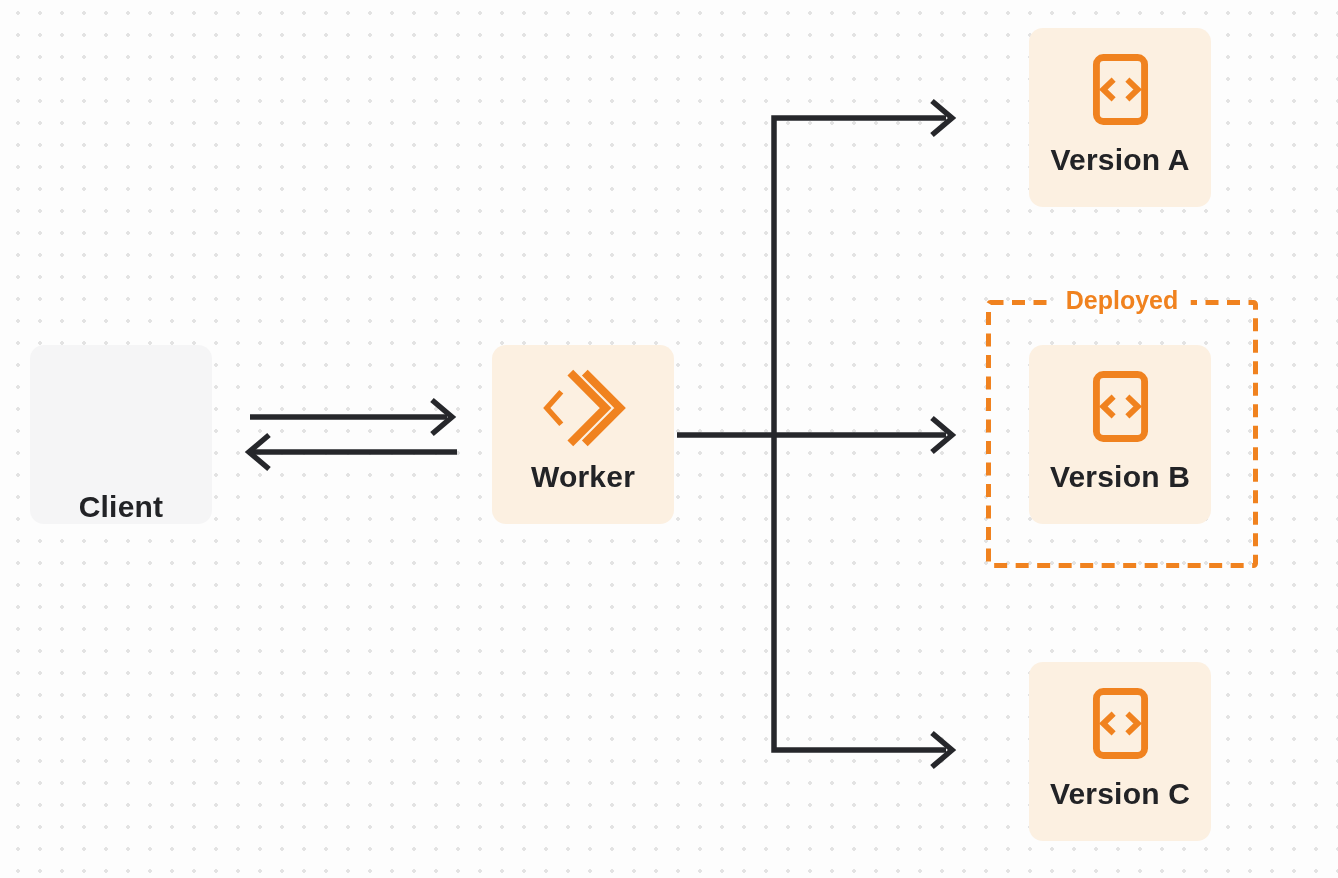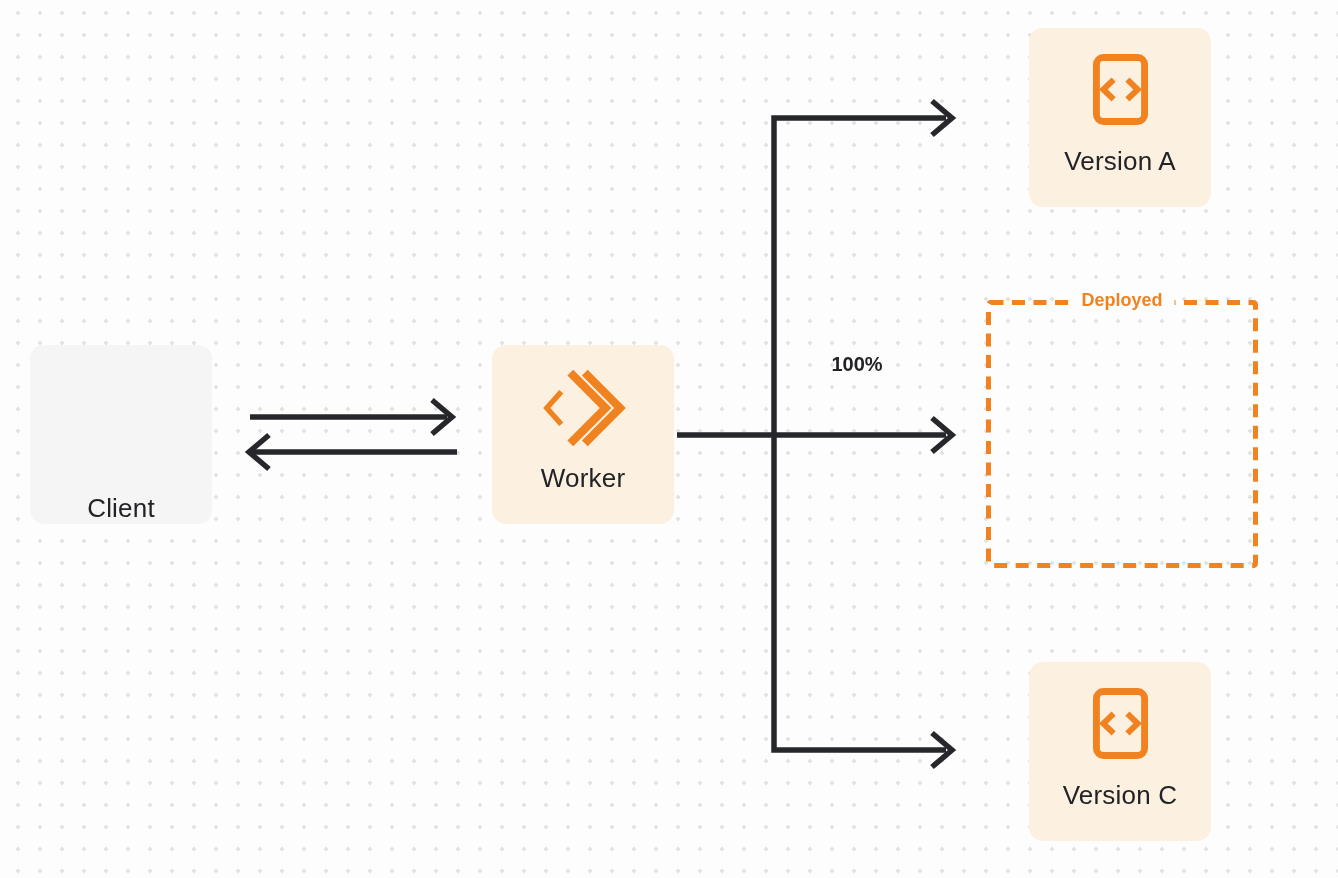--- a/index.html
+++ b/index.html
@@ -36,22 +36,22 @@
     height: 179px;
     border-radius: 14px;
     display: flex;
     flex-direction: column;
     align-items: center;
     box-sizing: border-box;
   }
   .node-cream { background: var(--node-cream, #FCF0E1); padding-top: 25px; }
   .node-gray  { background: var(--node-gray, #F5F5F6); justify-content: flex-end; }
   .node-label {
-    font-size: 26px;
-    font-weight: 400;
+    font-size: 30px;
+    font-weight: 700;
     color: var(--text-dark, #222326);
     letter-spacing: 0.2px;
     white-space: nowrap;
   }
   .node-cream .node-label { margin-top: auto; margin-bottom: 30px; }
   .pos-client    { left: 30px;   top: 345px; }
   .pos-worker    { left: 492px;  top: 345px; }
   .pos-version-a { left: 1029px; top: 28px;  }
   .pos-version-b { left: 1029px; top: 345px; }
   .pos-version-c { left: 1029px; top: 662px; }
@@ -91,21 +91,21 @@
     stroke-width: 5;
     stroke-dasharray: 13 8.5;
   }
   .deployed-label {
     position: absolute;
     top: -16px;
     left: 50%;
     transform: translateX(-50%);
     background: var(--page-bg, #FDFDFD);
     padding: 0 12px;
-    font-size: 18px;
+    font-size: 25px;
     font-weight: 700;
     color: var(--accent-orange, #F0821F);
     white-space: nowrap;
     line-height: 32px;
   }
 </style>
 </head>
 <body>
 
 <div class="canvas">
@@ -140,39 +140,46 @@
   <div class="node node-cream pos-worker">
     <svg class="icon-svg" viewBox="0 0 86 84" width="78" height="76">
       <polyline class="orange-stroke" stroke-width="6" points="19,24 3,42 19,60"></polyline>
       <polyline class="orange-stroke" stroke-width="9" points="29,3 68,42 29,81"></polyline>
       <polyline class="orange-stroke" stroke-width="9" points="45,3 84,42 45,81"></polyline>
     </svg>
     <div class="node-label">Worker</div>
   </div>
 
   <div class="traffic-label">
-    <div class="pct">100%</div>
   </div>
 
   <div class="deployed-box">
     <svg class="deployed-dash" viewBox="0 0 272 268" width="272" height="268">
       <rect x="2.5" y="2.5" width="267" height="263" rx="2"></rect>
     </svg>
     <div class="deployed-label">Deployed</div>
   </div>
 
   <div class="node node-cream pos-version-a">
     <svg class="icon-svg" viewBox="0 0 58 74" width="57" height="73">
       <rect class="orange-stroke" stroke-width="7" x="4.5" y="4.5" width="49" height="65" rx="7"></rect>
       <polyline class="orange-stroke" stroke-width="6" points="22,27 11.5,37 22,47"></polyline>
       <polyline class="orange-stroke" stroke-width="6" points="36,27 46.5,37 36,47"></polyline>
     </svg>
     <div class="node-label">Version A</div>
   </div>
 
+  <div class="node node-cream pos-version-b">
+    <svg class="icon-svg" viewBox="0 0 58 74" width="57" height="73">
+      <rect class="orange-stroke" stroke-width="7" x="4.5" y="4.5" width="49" height="65" rx="7"></rect>
+      <polyline class="orange-stroke" stroke-width="6" points="22,27 11.5,37 22,47"></polyline>
+      <polyline class="orange-stroke" stroke-width="6" points="36,27 46.5,37 36,47"></polyline>
+    </svg>
+    <div class="node-label">Version B</div>
+  </div>
 
   <div class="node node-cream pos-version-c">
     <svg class="icon-svg" viewBox="0 0 58 74" width="57" height="73">
       <rect class="orange-stroke" stroke-width="7" x="4.5" y="4.5" width="49" height="65" rx="7"></rect>
       <polyline class="orange-stroke" stroke-width="6" points="22,27 11.5,37 22,47"></polyline>
       <polyline class="orange-stroke" stroke-width="6" points="36,27 46.5,37 36,47"></polyline>
     </svg>
     <div class="node-label">Version C</div>
   </div>
 

